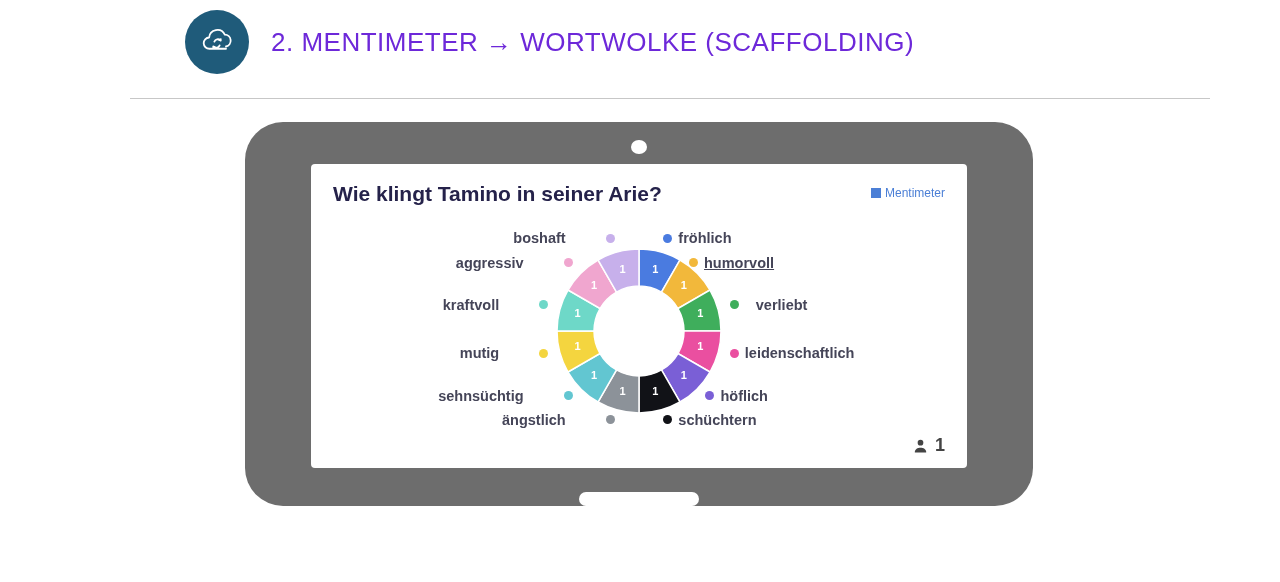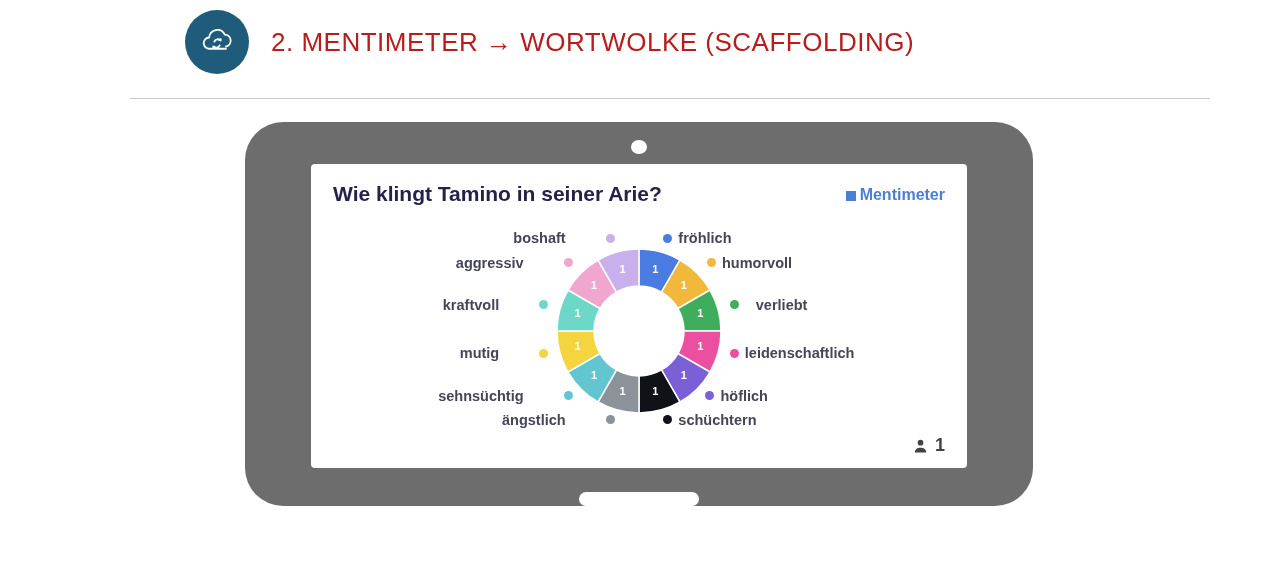--- a/index.html
+++ b/index.html
@@ -24,21 +24,21 @@
     background: #1f5b7a;
     display: flex;
     align-items: center;
     justify-content: center;
     flex-shrink: 0;
   }
   .circle-icon svg { width: 36px; height: 36px; }
   .title {
     font-size: 26px;
     letter-spacing: 0.5px;
-    color: #b91c1c;
+    color: #6d28d9;
   }
   .rule {
     position: absolute;
     left: 130px;
     right: 70px;
     top: 98px;
     height: 1px;
     background: #c7c7c7;
   }
   .tablet {
@@ -81,22 +81,22 @@
     left: 22px;
     top: 18px;
     font-size: 21px;
     font-weight: 700;
     color: #25224a;
   }
   .brand {
     position: absolute;
     right: 22px;
     top: 22px;
-    font-size: 16px;
-    font-weight: 700;
+    font-size: 12px;
+    font-weight: 400;
     color: #4b7fd6;
     filter: blur(0.3px);
   }
   .brand-icon {
     display: inline-block;
     width: 10px;
     height: 10px;
     background: #4b7fd6;
     margin-right: 4px;
     vertical-align: -1px;
@@ -201,21 +201,21 @@
             <text x="23.663710030644154" y="68.56499063598996" class="seg-count">1</text>
             <text x="40.098719394654225" y="40.09871939465424" class="seg-count">1</text>
             <text x="68.56499063598994" y="23.66371003064416" class="seg-count">1</text>
           </g>
       </svg>
       <div id="labels">
           <div class="lbl" style="top: -15.797px; left: 109.329px;">
             <span class="dot" style="background: rgb(74, 123, 224);"></span>
             <span>fröhlich</span>
           </div>
-          <div class="lbl" style="top: 8.53196px; left: 153px;">
+          <div class="lbl" style="top: 8.53196px; left: 135px; text-decoration: underline;">
             <span class="dot" style="background: rgb(242, 184, 59);"></span>
             <span>humorvoll</span>
           </div>
           <div class="lbl" style="top: 50.671px; left: 175.797px; gap: 17px;">
             <span class="dot" style="background: rgb(63, 174, 92);"></span>
             <span>verliebt</span>
           </div>
           <div class="lbl" style="top: 99.329px; left: 175.797px;">
             <span class="dot" style="background: rgb(234, 79, 160);"></span>
             <span>leidenschaftlich</span>

